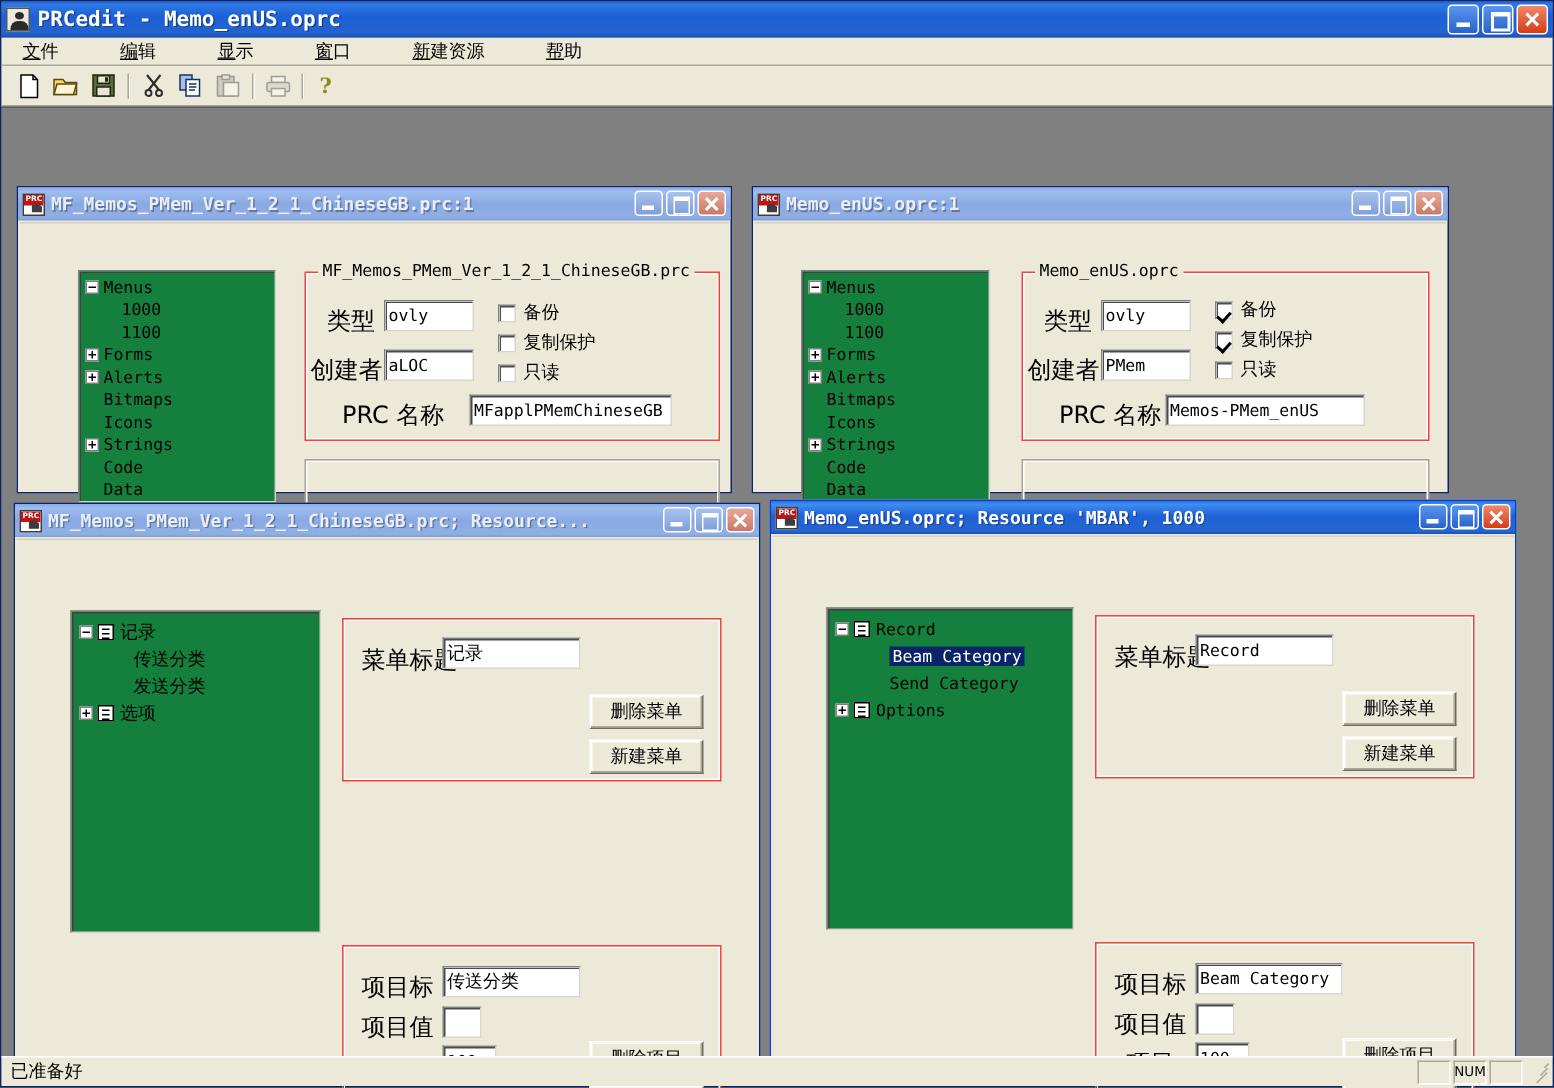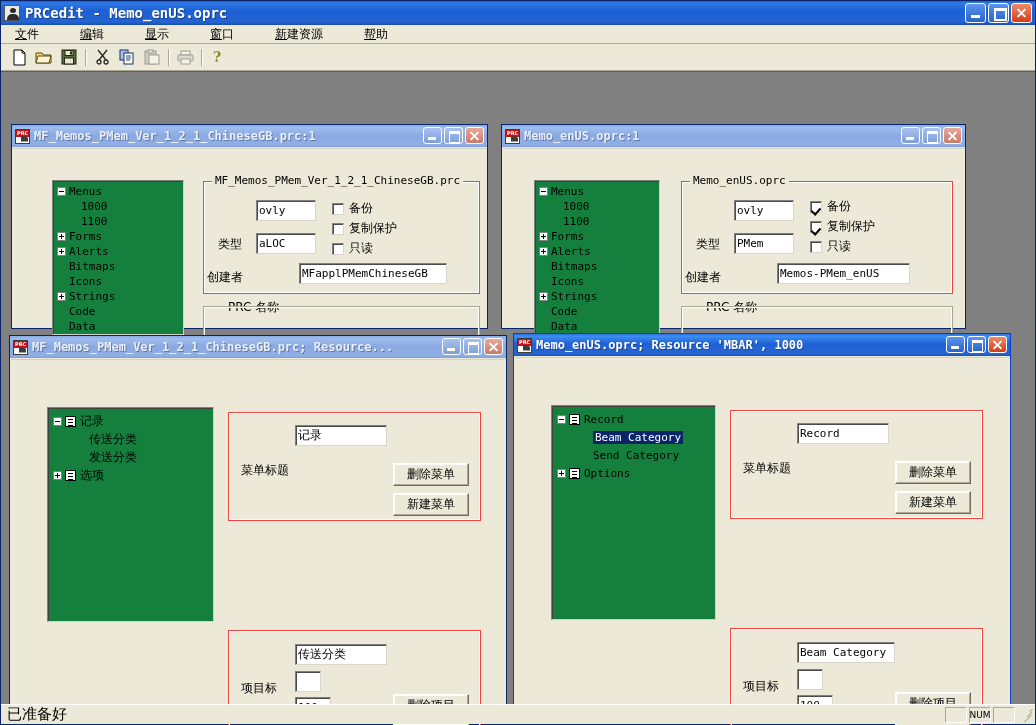--- a/index.html
+++ b/index.html
@@ -131,21 +131,21 @@
     height: 20px; flex: 0 0 20px;
     background: #ece9d8;
     border-top: 1px solid #ffffff;
     display: flex; align-items: center;
     font-size: 11px; color: #000;
     padding: 0 2px;
     position: relative;
   }
   .status-text {
     font-family: Liberation Mono, monospace;
-    font-size: 15px; padding-left: 4px;
+    font-size: 12px; padding-left: 4px;
     flex: 1 1 auto;
   }
   .status-pane {
     width: 22px; height: 16px;
     border: 1px solid #aca899;
     border-right-color: #fff; border-bottom-color: #fff;
     margin-right: 2px;
     display: flex; align-items: center; justify-content: center;
     font-family: "DejaVu Sans", sans-serif; font-size: 9px;
   }
@@ -289,21 +289,21 @@
   .gbox > .glabel {
     position: absolute; top: -8px; left: 8px;
     background: #ece9d8; padding: 0 3px;
     font-family: "DejaVu Sans Mono", monospace;
     font-size: 11px; color: #000; white-space: nowrap;
   }
 
   .lbl {
     position: absolute;
     font-family: "DejaVu Sans", sans-serif;
-    font-size: 12px; color: #000; white-space: nowrap; margin-top: 32px;
+    font-size: 16px; color: #000; white-space: nowrap;
   }
 
   .tfield {
     position: absolute;
     background: #ffffff;
     border: 1px solid #808080;
     border-right-color: #d9d5cb; border-bottom-color: #d9d5cb;
     box-shadow: inset 1px 1px 0 #4b4b4b;
     font-family: "DejaVu Sans Mono", monospace;
     font-size: 11px; color: #000;
@@ -505,21 +505,21 @@
         <div class="gbox" style="left:190px; top:32px; width:277px; height:113px;">
           <div class="glabel mono">MF_Memos_PMem_Ver_1_2_1_ChineseGB.prc</div>
 
           <div class="lbl" style="left:14px; top:22px;">类型</div>
           <div class="tfield" style="left:52px; top:18px; width:60px; height:21px;">ovly</div>
 
           <div class="lbl" style="left:3px; top:55px;">创建者</div>
           <div class="tfield" style="left:52px; top:51px; width:60px; height:21px;">aLOC</div>
 
           <div class="lbl" style="left:24px; top:85px;">PRC 名称</div>
-          <div class="tfield" style="left:95px; top:81px; width:148px; height:21px;">MFapplPMemChineseGB</div>
+          <div class="tfield" style="left:109px; top:81px; width:135px; height:21px;">MFapplPMemChineseGB</div>
 
           <div class="cbx" style="left:128px; top:18px;">
             <span class="box"></span>
             <span class="ctext">备份</span>
           </div>
           <div class="cbx" style="left:128px; top:38px;">
             <span class="box"></span>
             <span class="ctext">复制保护</span>
           </div>
           <div class="cbx" style="left:128px; top:58px;">

